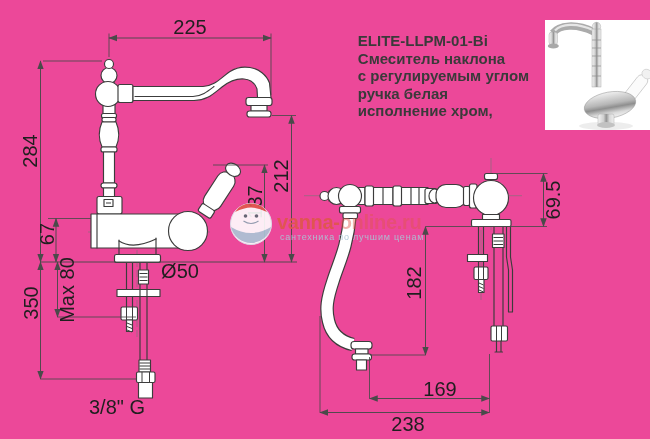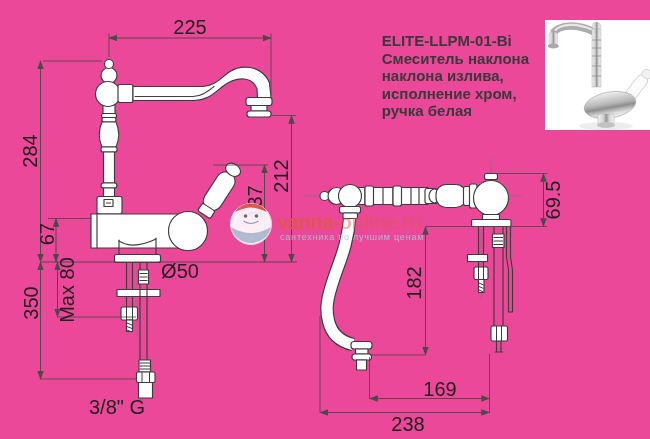--- a/index.html
+++ b/index.html
@@ -271,18 +271,18 @@
       <path d="M243.5,221 Q251,226 258.5,221" stroke="#8aa5b2" stroke-width="1.2" fill="none"></path>
     </g>
     <text class="wmtxt" x="277" y="229"><tspan fill="#df574a">vanna-</tspan><tspan opacity="0.5" fill="#df574a">online.ru</tspan></text>
     <text class="wmtag" x="280" y="240" fill="#a9c6d6">сантехника по лучшим ценам</text>
   </g>
 </svg>
 
 <div class="desc">
   <div>ELITE-LLPM-01-Bi</div>
   <div>Смеситель наклона</div>
-  <div>наклона излива,</div>
+  <div>с регулируемым углом</div>
+  <div>ручка белая</div>
   <div>исполнение хром,</div>
-  <div>ручка белая</div>
 </div>
 
 </div>
 
 </body></html>

